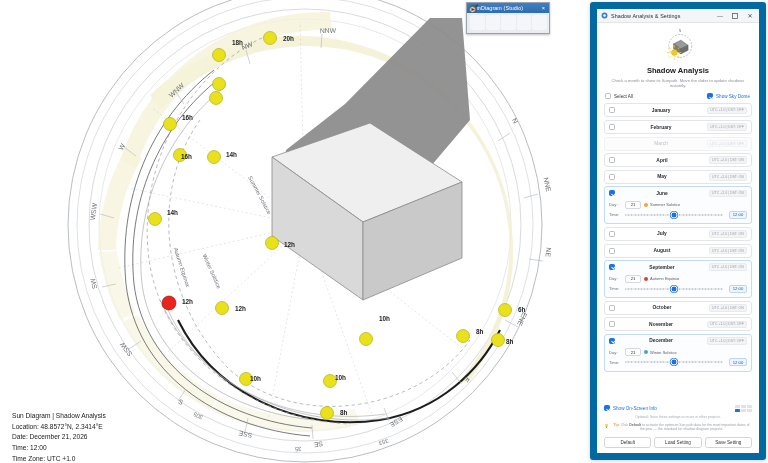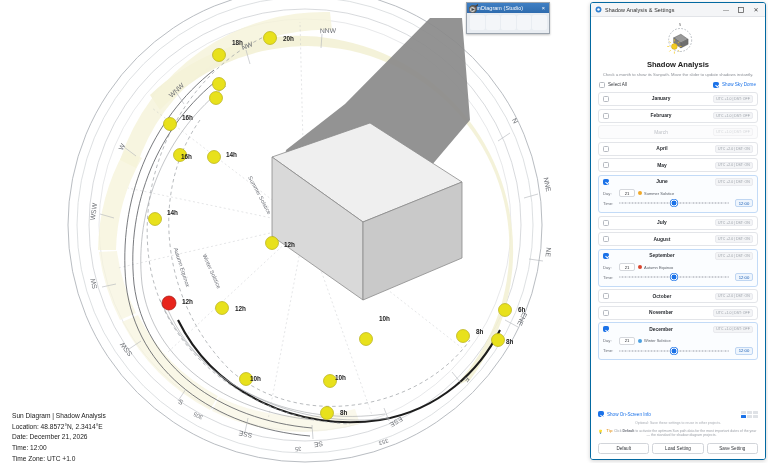--- a/index.html
+++ b/index.html
@@ -42,21 +42,21 @@
   
   #info-overlay {
     position:absolute; left:12px; top:411px; z-index:20;
     font-family:"Liberation Sans", sans-serif; font-size:6.6px; color:#1a1a1a;
     line-height:1.62; white-space:nowrap;
   }
 
   
   #panel {
     position:absolute; left:590px; top:2px; width:176px; height:458px;
-    background:#ffffff; border:1px solid #0369a1; border-radius:3px;
+    background:#ffffff; border:7px solid #0369a1; border-radius:3px;
     box-shadow:0 1px 4px rgba(0,0,0,.18);
     display:flex; flex-direction:column; overflow:hidden;
   }
   .pnl-titlebar {
     height:14px; background:#f4f5f7; border-bottom:1px solid #e2e4e8;
     display:flex; align-items:center; padding:0 3px 0 4px; gap:3px; flex:none;
   }
   .pnl-title-text { font-size:5.4px; color:#2b2b2b; flex:1; letter-spacing:.1px; }
   .pnl-wbtn { width:12px; height:11px; display:flex; align-items:center; justify-content:center;
               font-size:6px; color:#444; cursor:pointer; }

